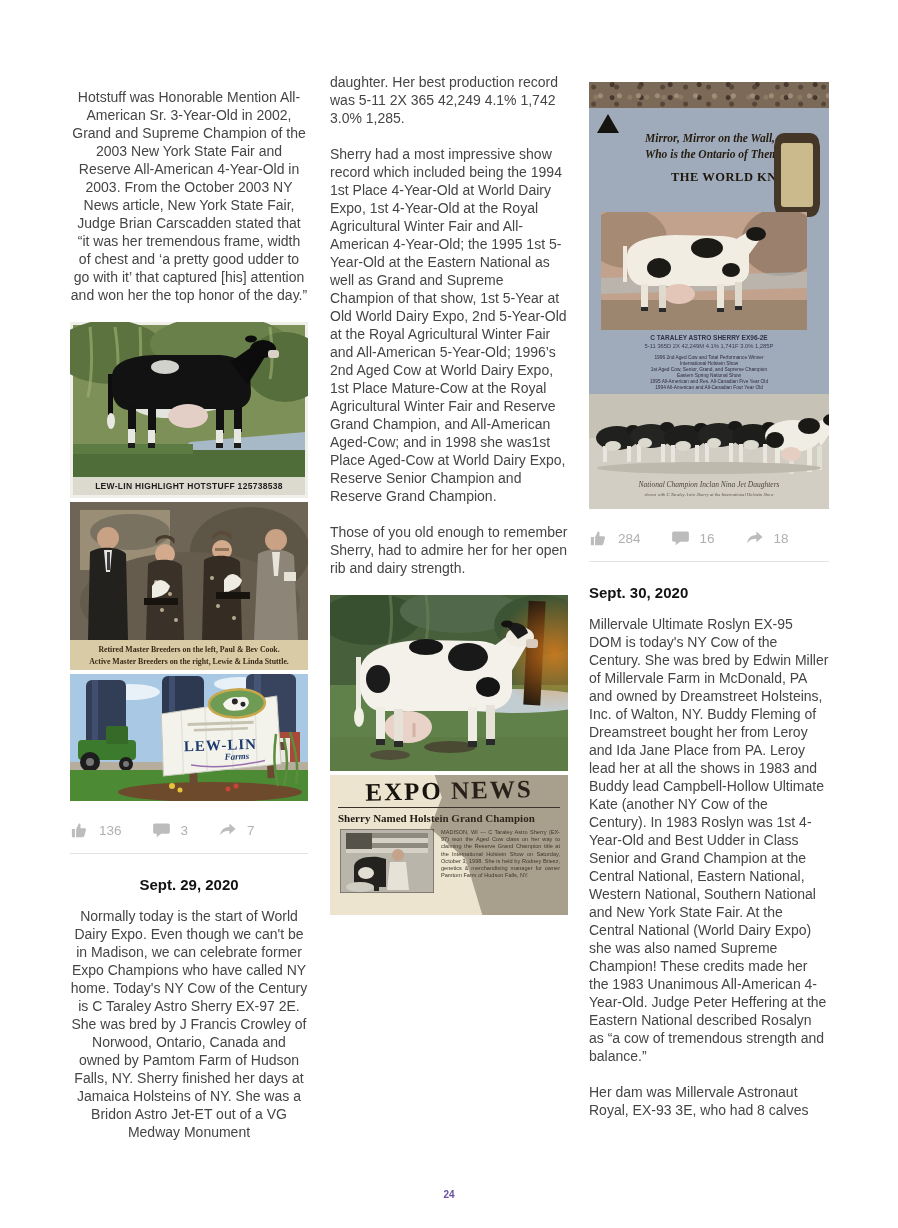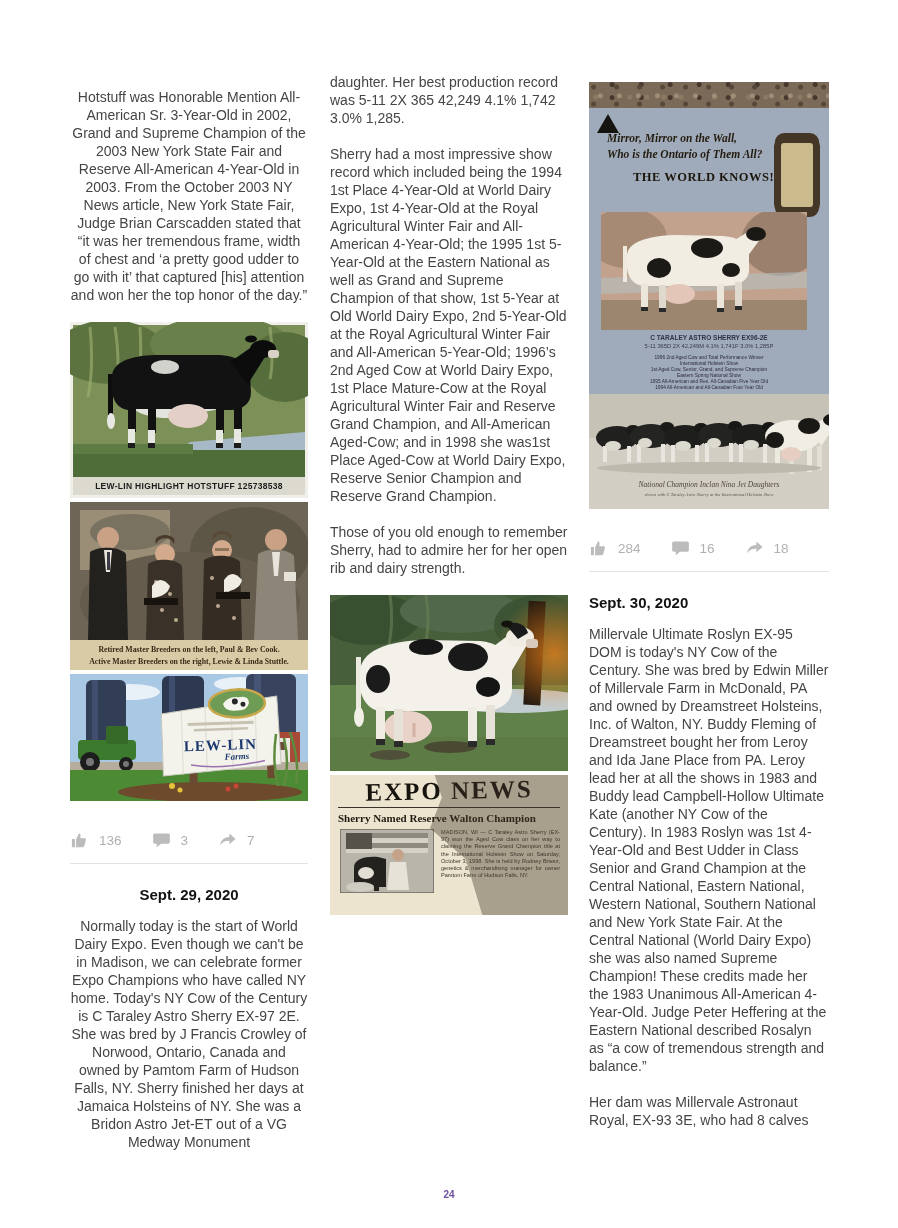--- a/index.html
+++ b/index.html
@@ -6,21 +6,21 @@
   .page{position:relative;width:898px;height:1228px;background:#ffffff;overflow:hidden;
         font-family:"Liberation Sans",sans-serif;}
   .col{position:absolute;}
   .col-left{left:70px;top:88px;width:238px;text-align:center;}
   .col-mid{left:330px;top:73px;width:239px;}
   .col-right{left:589px;top:82px;width:240px;}
   .para{font-size:14px;line-height:18px;color:#454545;margin:0 0 18px 0;}
   .date-heading{font-size:15px;font-weight:bold;color:#121212;margin:22px 0 14px 0;}
   figure.photo{margin:0;padding:0;position:relative;}
   .mt22{margin-top:22px}.mt12{margin-top:12px}.mt10{margin-top:10px}
-  .stats{display:flex;align-items:center;gap:30px;margin-top:24px;height:22px;}
+  .stats{display:flex;align-items:center;gap:30px;margin-top:14px;height:22px;}
   .stat{display:flex;align-items:center;gap:10px;}
   .stat svg{fill:#bcbcbc;}
   .stat .num{font-size:13.5px;color:#b0b0b0;}
   .divider{border-top:1px solid #e3e3e3;margin-top:12px;}
   .page-number{position:absolute;left:0;right:0;top:1189px;text-align:center;
                font-size:10px;font-weight:bold;color:#6b4fa0;}
   
   .expo-paper{position:relative;width:238px;height:140px;background:#ece4cf;overflow:hidden;}
   .expo-masthead{font-family:"Liberation Serif",serif;font-weight:bold;font-size:25px;
                  letter-spacing:2px;color:#17130e;text-align:center;white-space:nowrap;
@@ -34,21 +34,21 @@
   .expo-shadow{position:absolute;inset:0;background:rgba(70,55,42,0.40);pointer-events:none;
                clip-path:polygon(50% 0,100% 0,100% 100%,64% 100%,57% 60%,42% 38%,47% 16%,44% 0);}
   
   .poster{width:240px;height:312px;overflow:hidden;background:#a3b0bf;}
   .granite{position:absolute;left:0;top:0;right:0;height:26px;background-color:#7c6a58;
     background-image:radial-gradient(circle at 20% 30%, #57473a 2px, transparent 3px),
       radial-gradient(circle at 60% 60%, #a08c76 2px, transparent 3px),
       radial-gradient(circle at 80% 20%, #46382c 2px, transparent 3px),
       radial-gradient(circle at 40% 80%, #8c7a64 2px, transparent 3px);
     background-size:23px 17px,19px 23px,29px 13px,17px 19px;}
-  .poster-body{position:absolute;left:0;top:26px;right:0;bottom:0;background:#9fabba;}
+  .poster-body{position:absolute;left:0;top:26px;right:0;bottom:0;background:#9fabba;padding-left:38px;}
   .badge{position:absolute;left:8px;top:6px;width:22px;height:19px;background:#15130f;
          clip-path:polygon(50% 0,100% 100%,0 100%);}
   .poster-l1,.poster-l2{font-family:"Liberation Serif",serif;font-style:italic;font-weight:bold;
          font-size:11.5px;color:#241c10;text-align:left;margin-left:18px;line-height:16px;}
   .poster-l1{margin-top:22px;}
   .poster-l3{font-family:"Liberation Serif",serif;font-weight:bold;font-size:12.5px;
          letter-spacing:0.5px;color:#1d160c;margin:8px 0 0 44px;}
   .mirror{position:absolute;right:9px;top:28px;width:46px;height:78px;background:#453727;
           border-radius:10px;box-shadow:0 -4px 0 -1px #453727,0 4px 0 -1px #453727;}
   .mirror-glass{position:absolute;inset:7px;background:#cbbb8c;border-radius:3px;}
@@ -273,21 +273,21 @@
             <rect x="138" y="146" width="9" height="6" fill="#2a2a2a"></rect>
           <rect x="156" y="110" width="9" height="36" fill="#e6e2d8"></rect>
             <rect x="156" y="144" width="9" height="6" fill="#2a2a2a"></rect>
         </g>
       </svg>
     </figure>
 
     <figure class="photo mt12">
       <div class="expo-paper">
         <div class="expo-masthead">EXPO NEWS</div>
-        <div class="expo-headline">Sherry Named Reserve Walton Champion</div>
+        <div class="expo-headline">Sherry Named Holstein Grand Champion</div>
         <div class="expo-row">
           <svg width="94" height="64" viewBox="0 0 94 64">
             <rect width="94" height="64" fill="#b9b5ab" stroke="#6e6a60" stroke-width="1.5"></rect>
             <rect x="6" y="4" width="82" height="5" fill="#8e8a80"></rect>
               <rect x="6" y="9" width="82" height="5" fill="#d5d1c7"></rect>
             <rect x="6" y="14" width="82" height="5" fill="#8e8a80"></rect>
               <rect x="6" y="19" width="82" height="5" fill="#d5d1c7"></rect>
             <rect x="6" y="4" width="26" height="16" fill="#55524a"></rect>
             <circle cx="58" cy="26" r="6" fill="#c5a38a"></circle>
             <path d="M50 33 h16 l3 28 h-22 Z" fill="#e6e2d8"></path>

